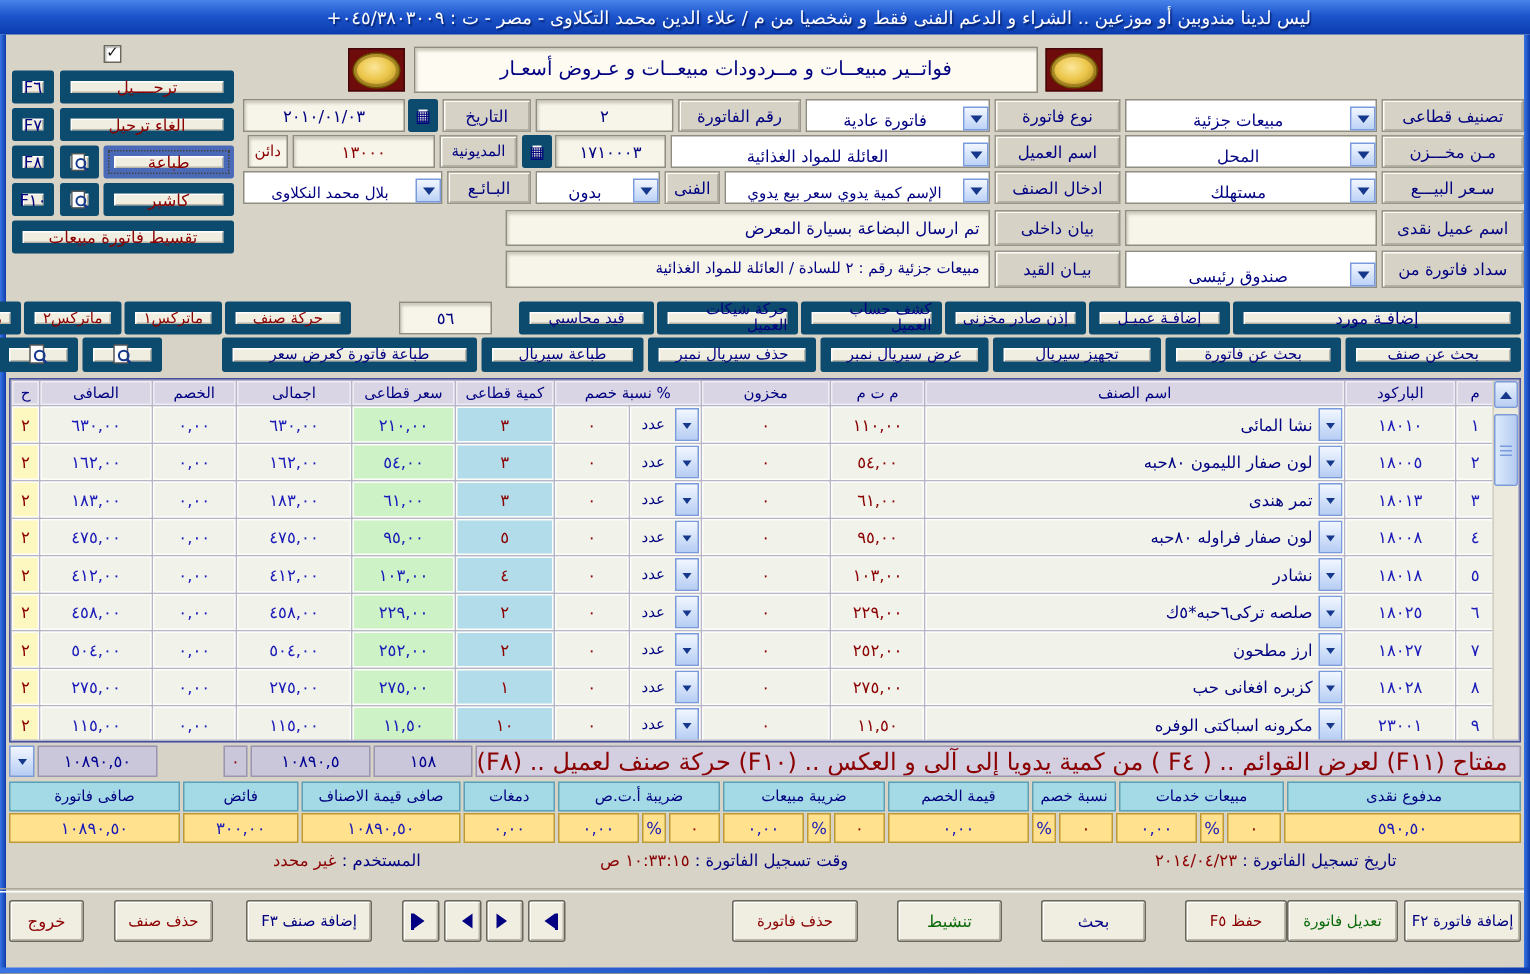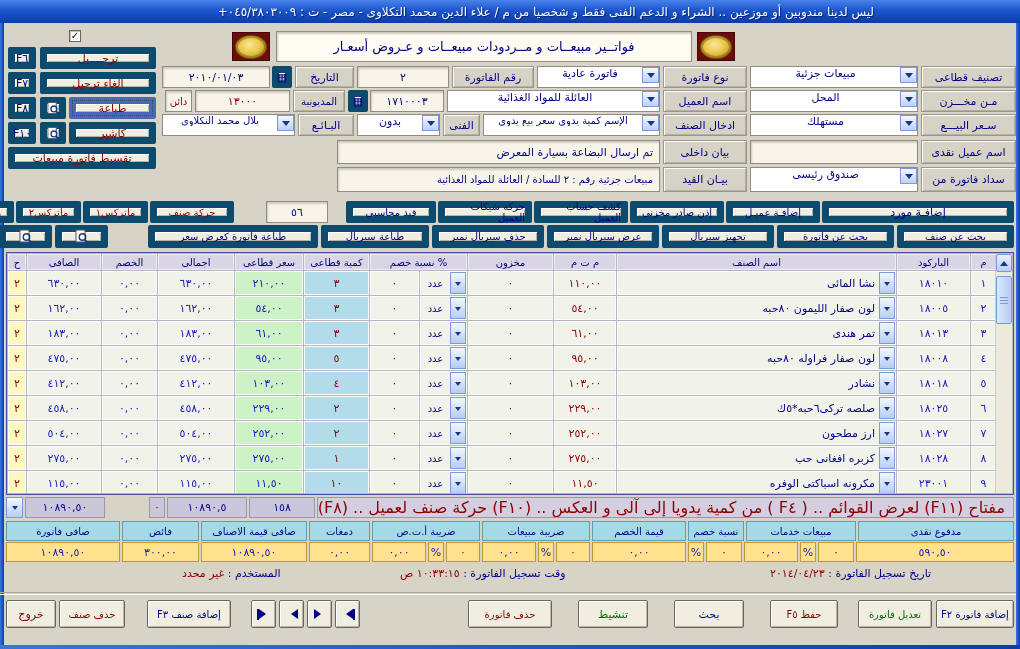--- a/index.html
+++ b/index.html
@@ -6,21 +6,21 @@
   body{width:1020px;height:649px;overflow:hidden;font-family:"DejaVu Sans",sans-serif}
   .window{position:relative;width:1020px;height:649px;background:#d7d3c7;overflow:hidden;font-weight:normal}
   .abs{position:absolute;box-sizing:border-box}
   
   .titlebar{left:0;top:0;width:1020px;height:23px;background:linear-gradient(#4883ea 0%,#1d55cc 45%,#0b3cae 100%);color:#fff;font-size:12px;display:flex;align-items:center;direction:rtl;padding:0 146px 0 10px;text-shadow:1px 1px 1px #05216e}
   .edge{background:linear-gradient(90deg,#3a73e2,#0c3cae)}
   
   .label{background:#d6d2c6;border:1px solid #99968a;box-shadow:inset 1px 1px 0 #fdfcf7,inset -1px -1px 0 #b3b0a3;display:flex;align-items:center;justify-content:center;color:#000080;font-size:11px}
   .btn{background:#f0ede1;border:7px solid #0c4a6e;box-shadow:inset 1px 1px 0 #ffffff,inset -1px -1px 0 #b9b6a9;border-radius:2px;display:flex;align-items:center;justify-content:center;font-size:11px;cursor:default}
   .sunken{background:#f7f5ea;border:1px solid #8f8c80;box-shadow:inset 1px 2px 2px #cdcabd;display:flex;align-items:center;justify-content:center;font-size:11px}
-  .combo{background:#fff;border:1px solid #8f8c80;display:flex;direction:rtl;align-items:flex-start;font-size:11px}
+  .combo{background:#fff;border:1px solid #8f8c80;display:flex;direction:rtl;align-items:flex-end;font-size:11px}
   .combo .txt{flex:1;display:flex;align-items:center;justify-content:center;color:#000080;white-space:nowrap;overflow:hidden}
   .dd-btn{width:15px;background:linear-gradient(#f2f7ff,#bcd2f6);border:1px solid #7a9ade;display:flex;align-items:center;justify-content:center;flex:0 0 15px}
   .dd-btn::after{content:"";border:4px solid transparent;border-top:5px solid #16388c;margin-top:5px}
   .navy{color:#000080}.blue{color:#1a1ab8}.maroon{color:#8b0000}.green{color:#0a6a0a}
   .small{font-size:10px}
   .focused{outline:1px dotted #444;outline-offset:-4px}
   
   .seal{background:#6e0b0b;border:1px solid #43060a;display:flex;align-items:center;justify-content:center}
   .seal i{display:block;width:30px;height:22px;border-radius:50%;background:radial-gradient(ellipse at 45% 40%,#fbe79a 0%,#ecc64a 45%,#9a7b12 100%);border:1px solid #6a5300;box-shadow:inset 0 0 0 2px rgba(110,80,10,.45)}
   
@@ -621,21 +621,21 @@
 
   <div class="abs divider"></div>
 
   <div class="abs bottombar">
     <div class="btn bbtn navy" style="width:76px">
         <span class="small">إضافة فاتورة F٢</span>
       </div>
     <div class="btn bbtn green" style="width:72px;margin-right:4px">
         <span class="small">تعديل فاتورة</span>
       </div>
-    <div class="btn bbtn maroon" style="width:66px;margin-right:20px">
+    <div class="btn bbtn maroon" style="width:66px;">
         <span class="small">حفظ F٥</span>
       </div>
     <div class="btn bbtn navy" style="width:68px;margin-right:26px">
         <span>بحث</span>
       </div>
     <div class="btn bbtn green" style="width:68px;margin-right:26px">
         <span>تنشيط</span>
       </div>
     <div class="btn bbtn maroon" style="width:82px;margin-right:26px">
         <span class="small">حذف فاتورة</span>
@@ -654,18 +654,18 @@
     <div class="btn bbtn" style="width:23px;margin-right:3px">
         <span class="tri-r"></span>
         <span class="bar"></span>
       </div>
     <div class="btn bbtn navy" style="width:82px;margin-right:20px">
         <span class="small">إضافة صنف F٣</span>
       </div>
     <div class="btn bbtn maroon" style="width:64px;margin-right:22px">
         <span class="small">حذف صنف</span>
       </div>
-    <div class="btn bbtn maroon" style="width:48px;margin-right:3px">
+    <div class="btn bbtn maroon" style="width:48px;margin-right:20px">
         <span>خروج</span>
       </div>
   </div>
 
 </div>
 
 </body></html>

